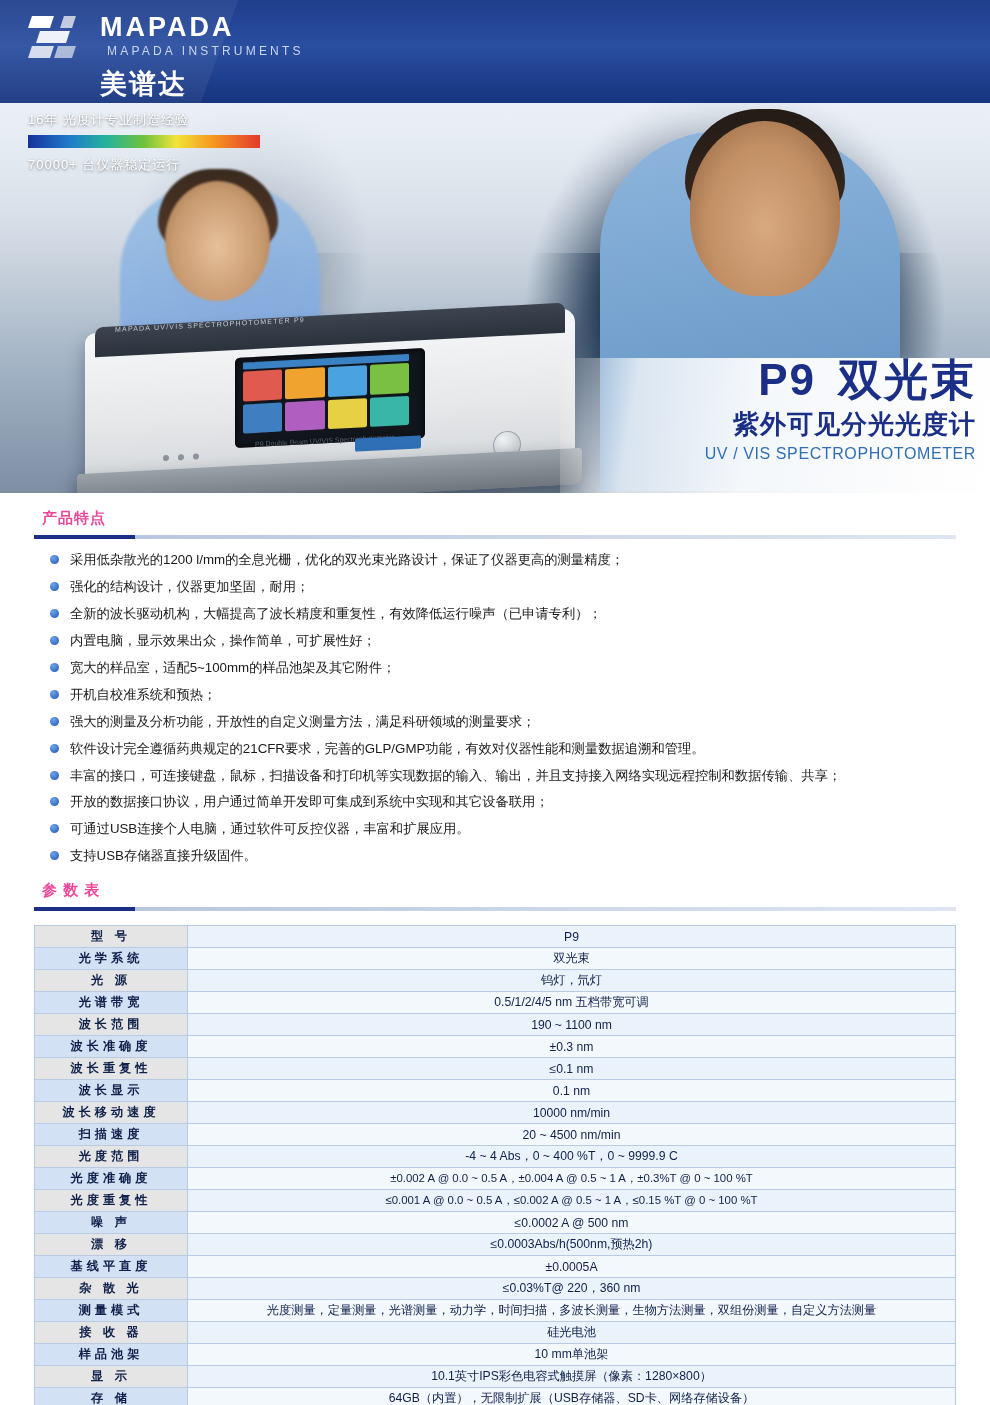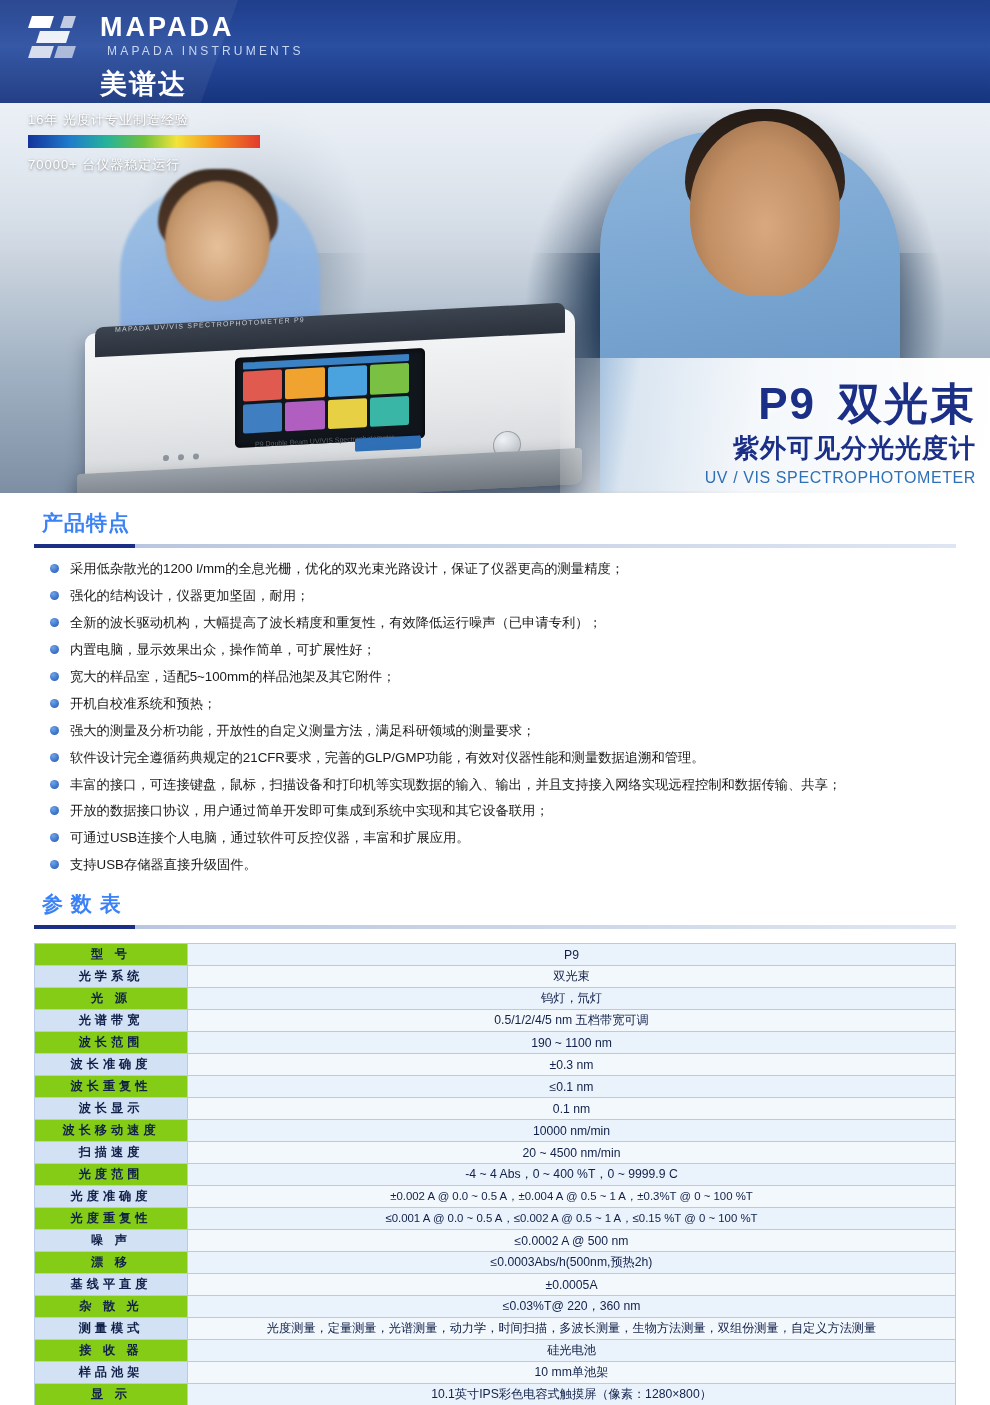--- a/index.html
+++ b/index.html
@@ -148,21 +148,21 @@
   
   .ribbon{
     position:absolute;left:28px;top:8px;width:250px;
   }
   .ribbon-line1,.ribbon-line2{color:#ffffff;font-size:13px;letter-spacing:1px;text-shadow:0 1px 3px rgba(0,0,0,.5);}
   .ribbon-bar{
     width:232px;height:13px;margin:6px 0 8px 0;
     background:linear-gradient(90deg,#14329b 0%,#1f7ccc 18%,#26b39a 34%,#6fc23c 50%,#f2e43a 64%,#f6951e 80%,#e23b2e 100%);
   }
   .hero-title-box{
-    position:absolute;right:0;bottom:6px;text-align:right;padding-right:14px;
+    position:absolute;right:0;bottom:30px;text-align:right;padding-right:14px;
   }
   .hero-title{
     color:#1b2f86;font-size:44px;font-weight:bold;letter-spacing:2px;line-height:1.05;
     text-shadow:0 2px 6px rgba(255,255,255,.6);
   }
   .hero-title .model{margin-right:22px;}
   .hero-sub{
     color:#1b2f86;font-size:26px;font-weight:bold;margin-top:4px;letter-spacing:1px;
   }
   .hero-sub-en{
@@ -170,21 +170,21 @@
   }
   .hero-white-wedge{
     position:absolute;right:0;bottom:0;width:430px;height:135px;
     background:linear-gradient(100deg,rgba(255,255,255,0) 0%, rgba(255,255,255,.75) 18%, rgba(255,255,255,.93) 45%, #ffffff 100%);
   }
   
   .section{
     padding:0 34px;
   }
   .sec-title{
-    font-size:21px;font-weight:bold;color:#3b82f6;margin:16px 0 0 8px;letter-spacing:1px;
+    font-size:15px;font-weight:bold;color:#ec4899;margin:16px 0 0 8px;letter-spacing:1px;
   }
   .sec-rule{
     height:4px;margin-top:7px;
     background:linear-gradient(90deg,#1b2f86 0%,#1b2f86 11%,#b9c6df 11%,#dfe6f2 100%);
   }
   
   ul.features{
     list-style:none;margin:12px 0 0 0;padding:0 0 0 14px;
   }
   ul.features li{
@@ -197,21 +197,21 @@
   
   table.spec{
     width:100%;border-collapse:collapse;margin-top:14px;font-size:12.2px;
     border:1px solid #9db4d4;
   }
   table.spec tr{height:20px;}
   table.spec td{
     border:1px solid #b9cbe4;padding:2px 6px;
   }
   table.spec td.k{
-    width:140px;text-align:center;background:#84cc16;font-weight:bold;letter-spacing:4px;color:#10204a;
+    width:140px;text-align:center;background:#e5e5e5;font-weight:bold;letter-spacing:4px;color:#10204a;
   }
   table.spec td.v{
     text-align:center;background:#eaf2fb;color:#10204a;
   }
   table.spec tr:nth-child(even) td.v{background:#f3f8fd;}
   table.spec tr:nth-child(even) td.k{background:#d2e1f3;}
   td.v.small{font-size:11.4px;}
 </style>
 </head>
 <body>

